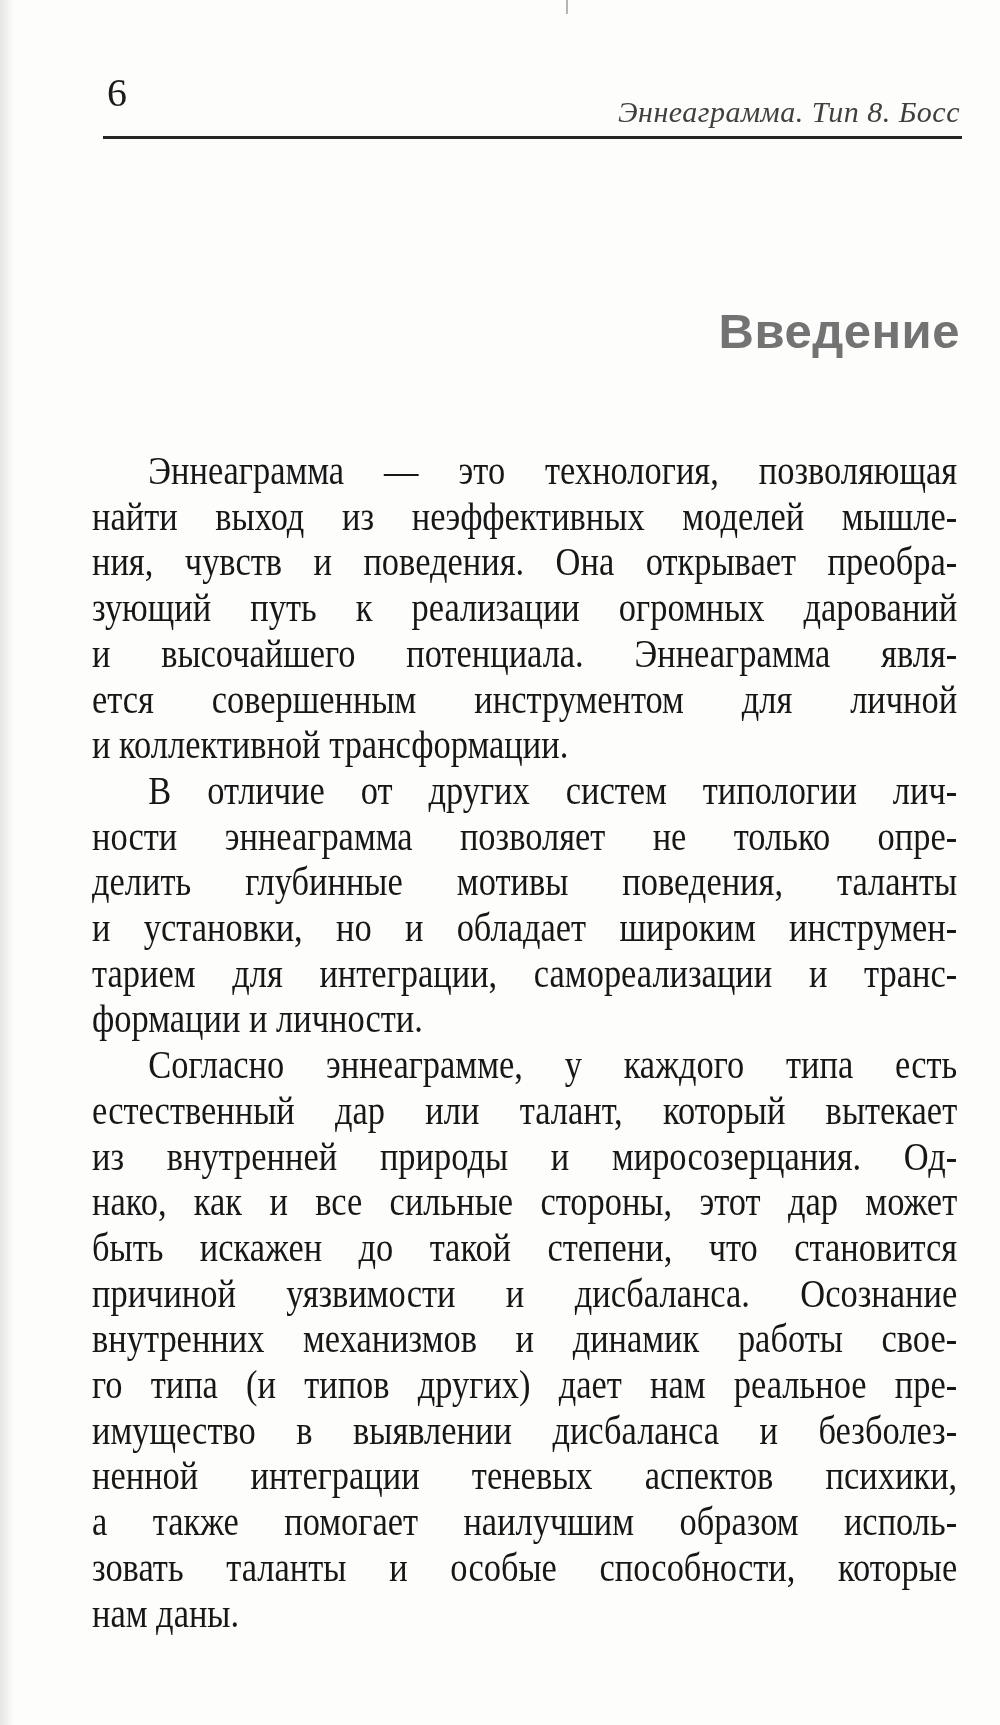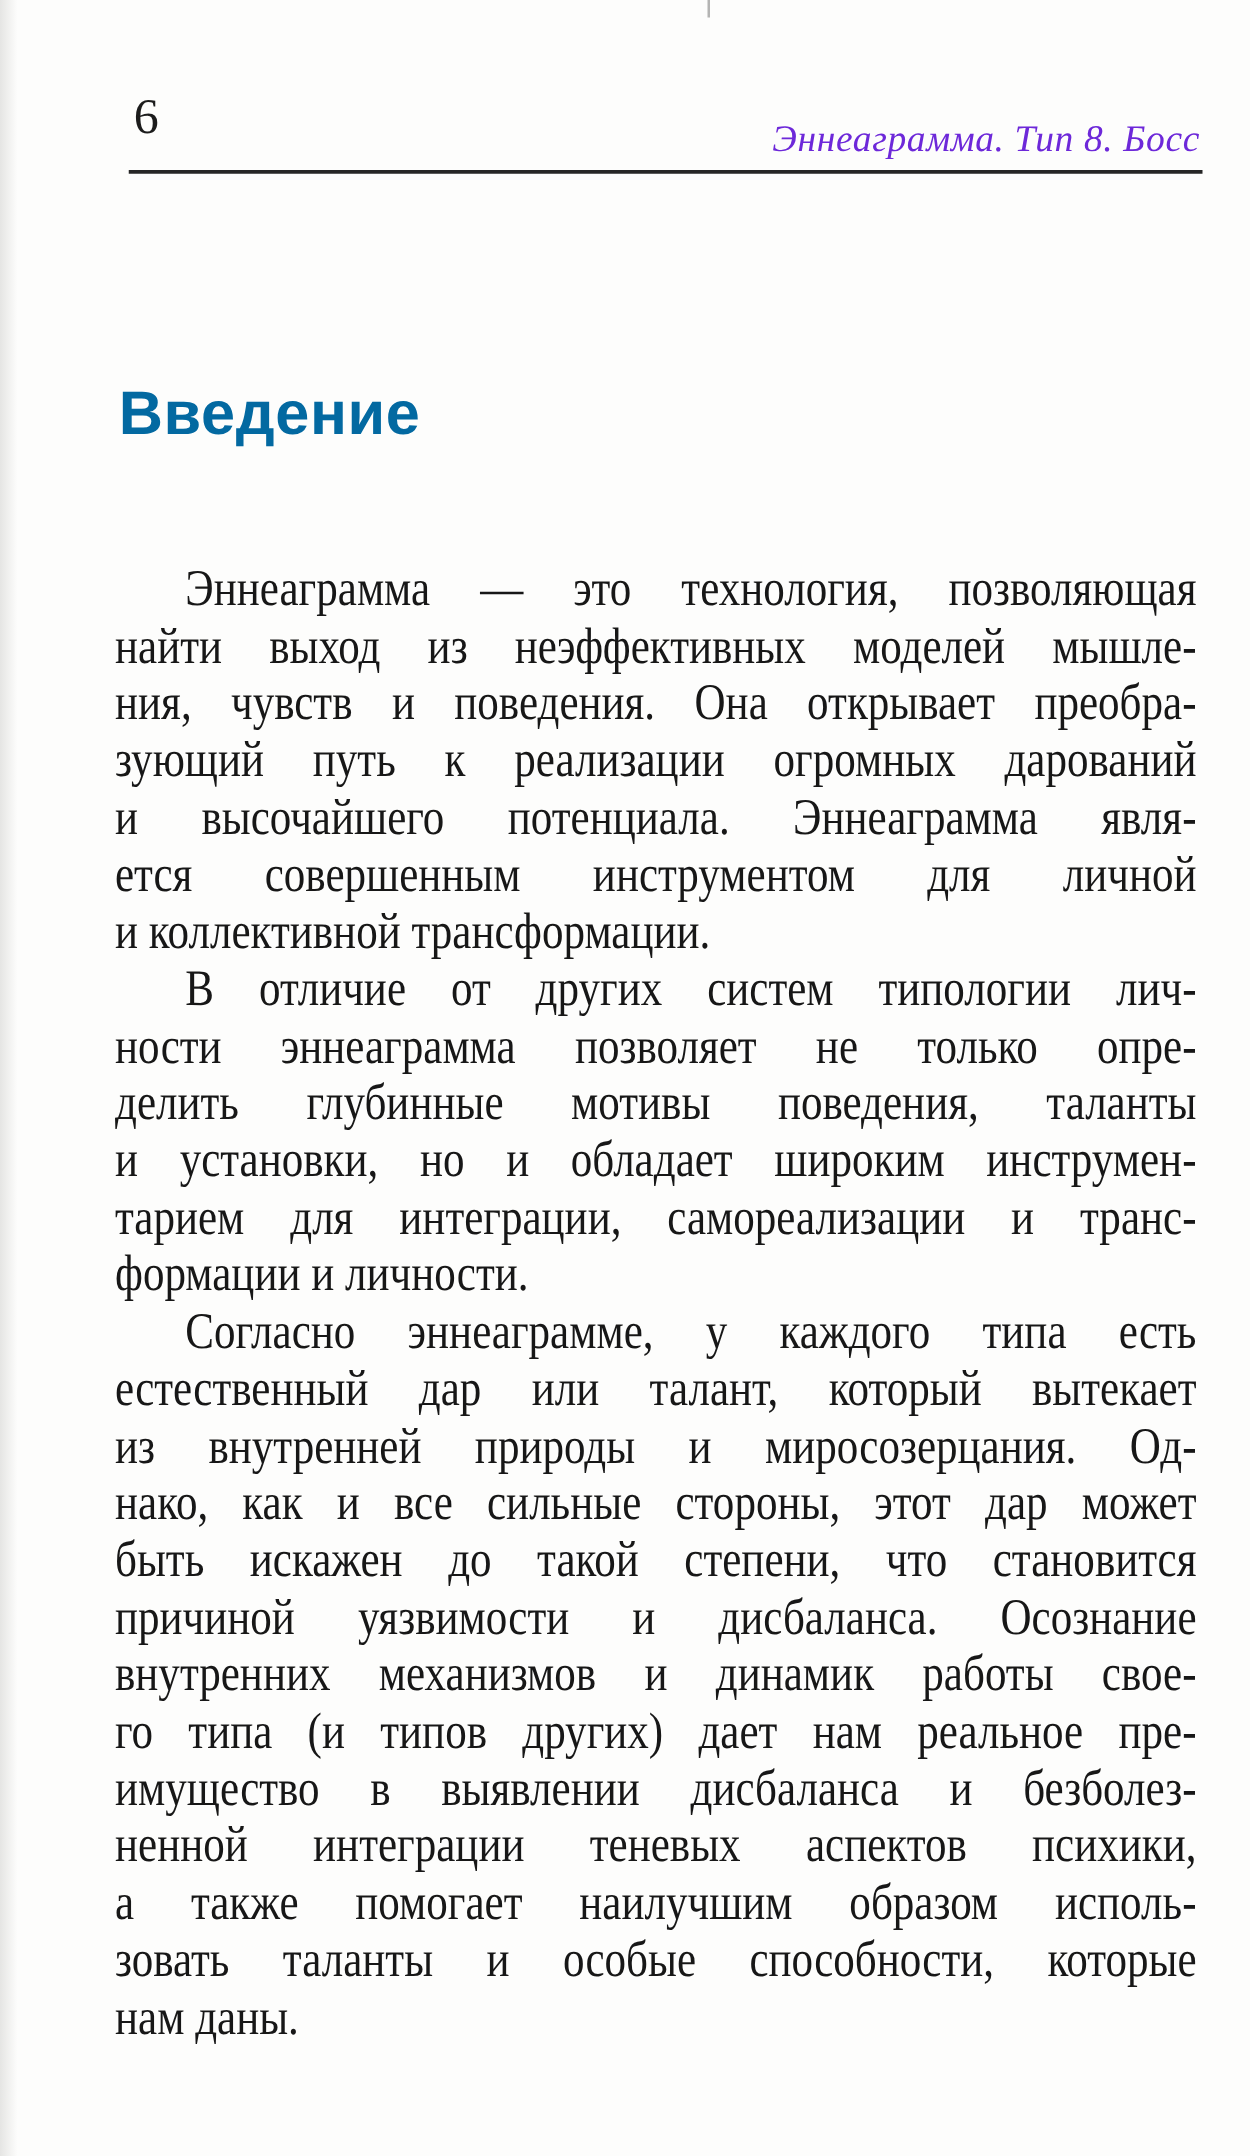--- a/index.html
+++ b/index.html
@@ -45,44 +45,44 @@
   }
   .running {
     position: absolute;
     right: 40px;
     top: 96px;
     font-family: "Liberation Serif", "DejaVu Serif", serif;
     font-style: italic;
     font-size: 30px;
     line-height: 32px;
     letter-spacing: 0.5px;
-    color: #6d28d9;
+    color: #404040;
     white-space: nowrap;
   }
   .rule {
     position: absolute;
     left: 103px;
     right: 38px;
     top: 136px;
     height: 3px;
     background: #262626;
   }
   .chapter-title {
     position: absolute;
     left: 95px;
     width: 865px;
     top: 303px;
     margin: 0;
-    text-align: left;
+    text-align: right;
     font-family: "Liberation Sans", "DejaVu Sans", sans-serif;
     font-weight: bold;
     font-size: 49px;
     line-height: 56px;
     letter-spacing: 0.5px;
-    color: #0369a1;
+    color: #737373;
   }
   
   .body-text {
     position: absolute;
     left: 92px;
     top: 448px;
     width: 1030px;
     transform: scaleX(0.84);
     transform-origin: top left;
     font-family: "Liberation Serif", "DejaVu Serif", serif;

